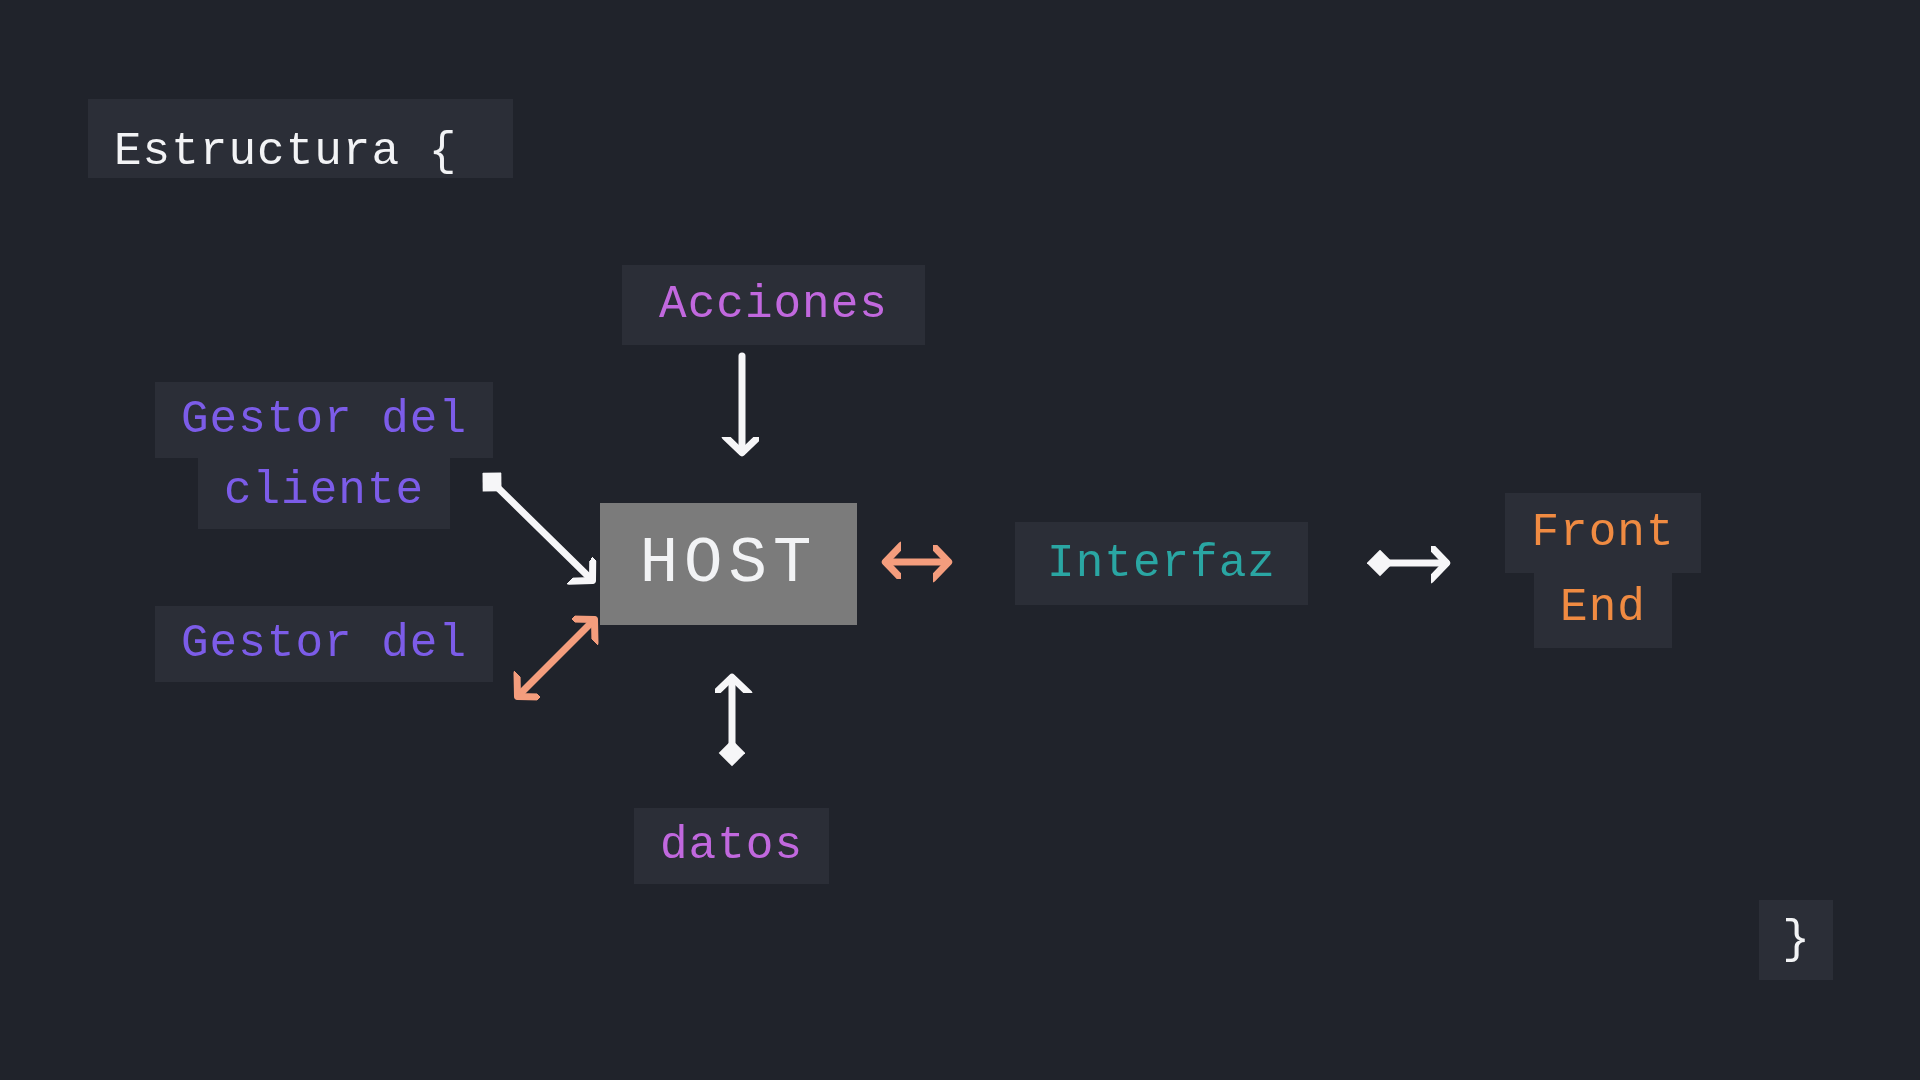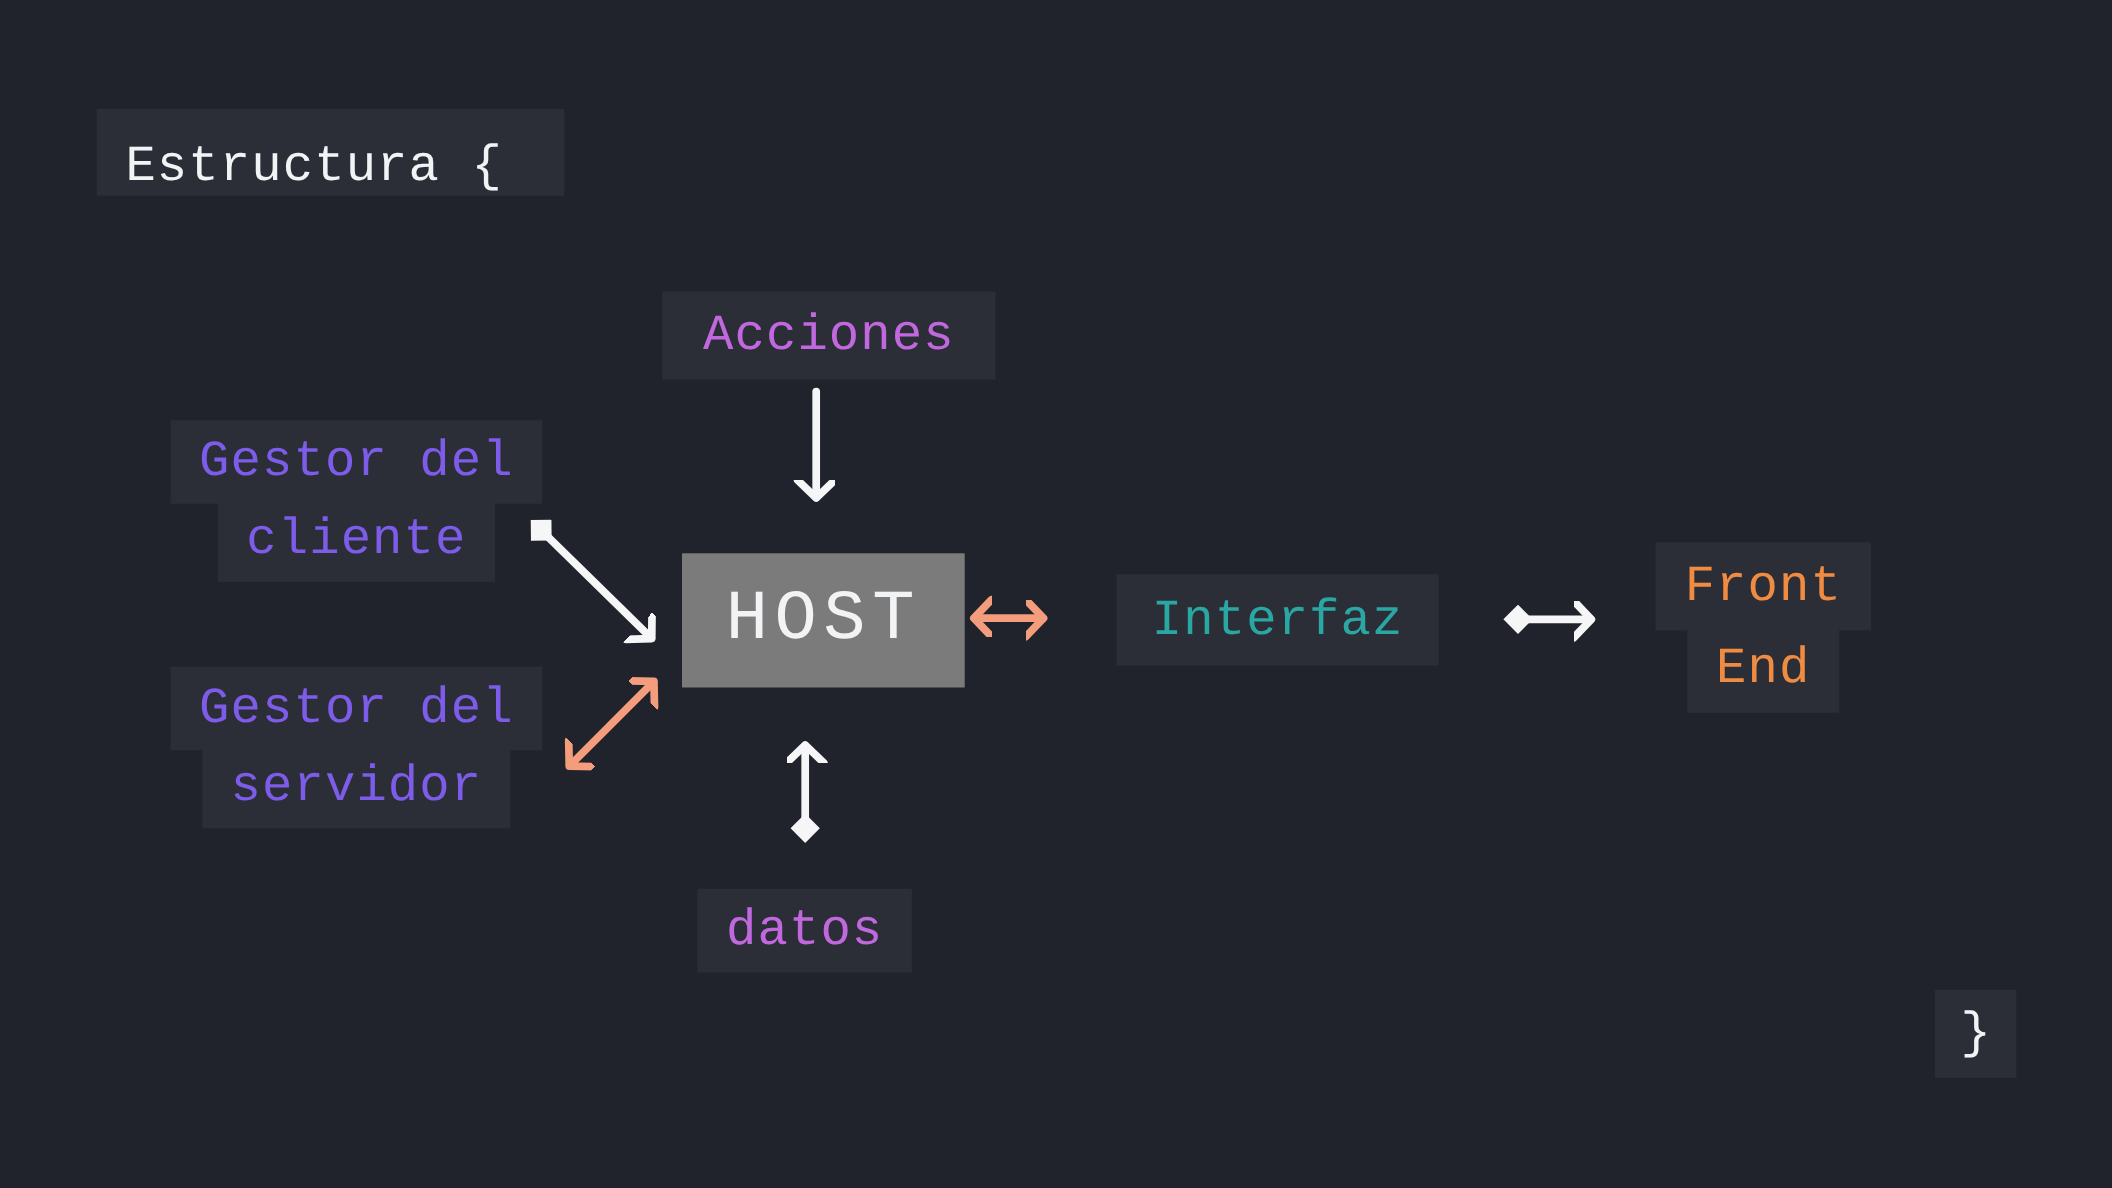--- a/index.html
+++ b/index.html
@@ -31,24 +31,24 @@
     color: var(--c-text-white, #f2f3f5);
   }
   
   .node {
     position: absolute;
     display: flex; align-items: center; justify-content: center;
     box-sizing: border-box;
     font-size: 46px;
     letter-spacing: 1px;
   }
-  .node-acciones { left: 602px; top: 265px; width: 303px; height: 80px; color: var(--c-purple, #c168de); justify-content: center; }
+  .node-acciones { left: 622px; top: 265px; width: 303px; height: 80px; color: var(--c-purple, #c168de); justify-content: center; }
   .node-interfaz { left: 1015px; top: 522px; width: 293px; height: 83px; color: var(--c-teal, #2aa6a3); align-items: center; }
   .node-host {
-    left: 620px; top: 503px; width: 257px; height: 122px;
+    left: 600px; top: 503px; width: 257px; height: 122px;
     background: var(--c-host-bg, #7b7b7b);
     color: var(--c-text-white, #f6f6f8);
     font-size: 64px;
     letter-spacing: 6px;
   }
   
   .node-stack {
     position: absolute;
     display: flex; flex-direction: column; align-items: center;
     font-size: 46px;
@@ -124,21 +124,20 @@
     <span>Acciones</span>
   </div>
 
   <div class="node-stack stack-cliente">
     <span class="line">Gestor del</span>
     <span class="line">cliente</span>
   </div>
 
   <div class="node-stack stack-servidor">
     <span class="line">Gestor del</span>
-    <span class="line">servidor</span>
   </div>
 
   <div class="node node-host">
     <span>HOST</span>
   </div>
 
   <div class="panel node node-interfaz">
     <span>Interfaz</span>
   </div>
 

